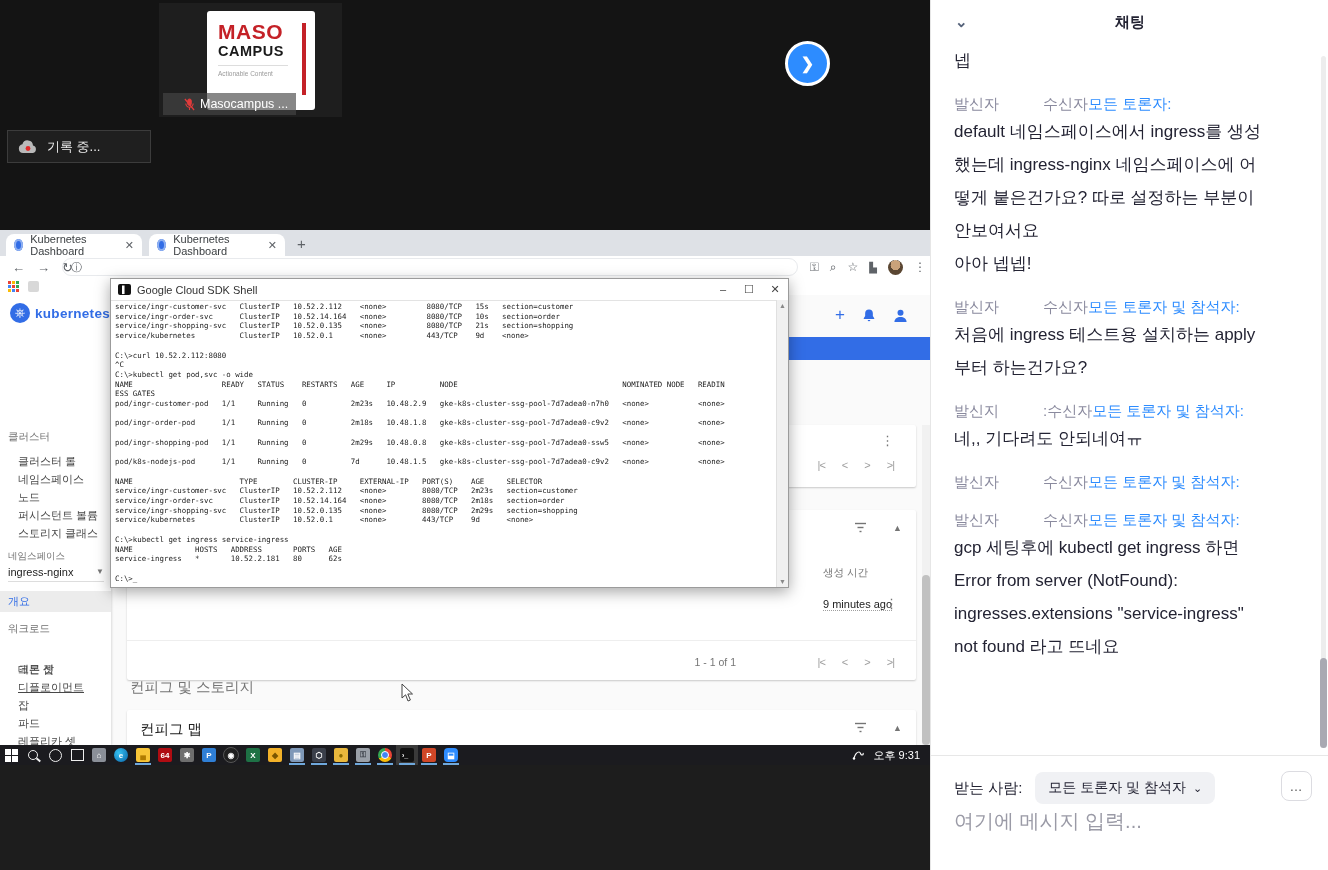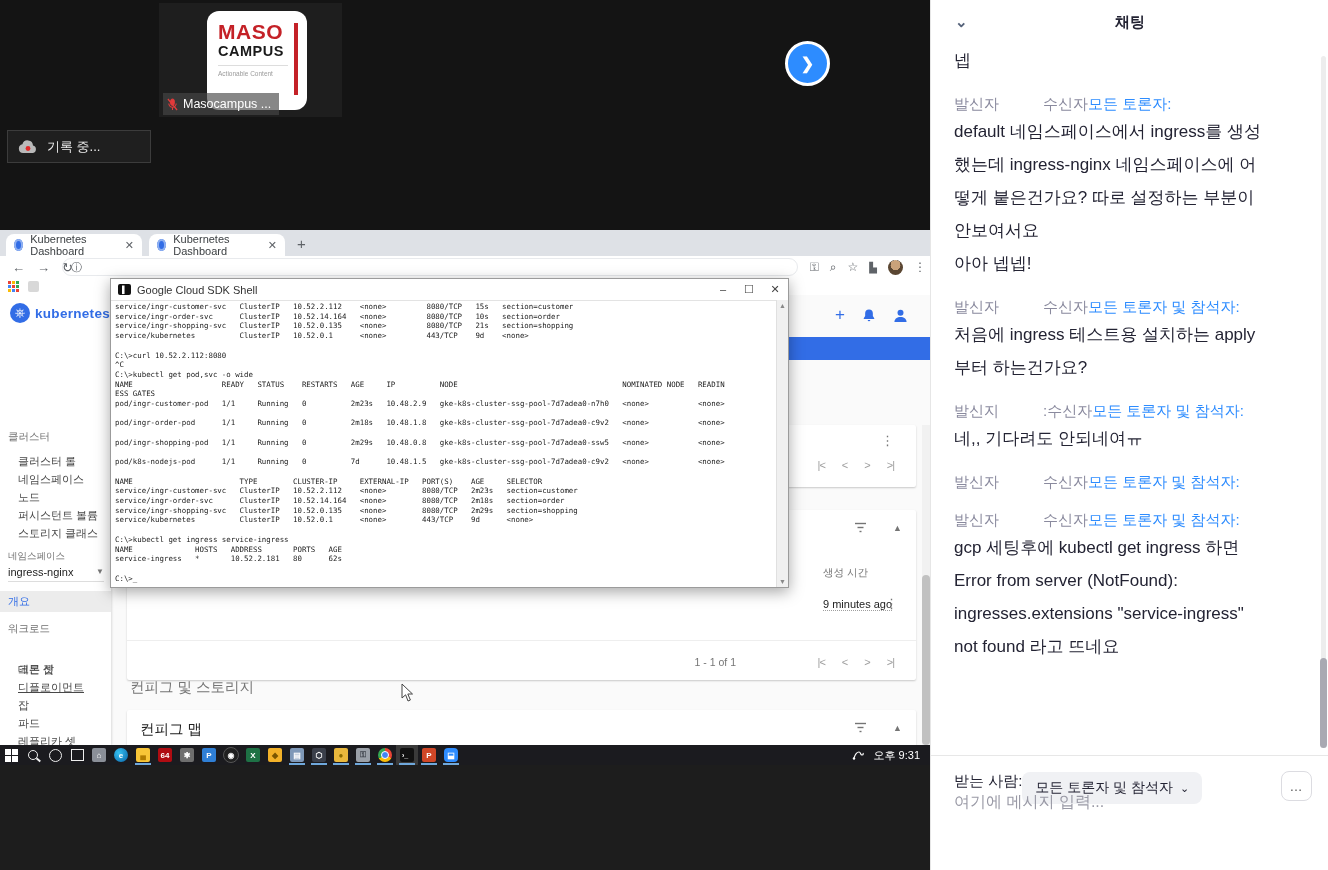--- a/index.html
+++ b/index.html
@@ -5,27 +5,27 @@
   html,body{margin:0;padding:0;background:#000;}
   .stage{position:relative;width:1328px;height:870px;background:#141414;overflow:hidden;
          font-family:"Liberation Sans",sans-serif;}
   .abs{position:absolute;}
 
   
   .bottom-fill{left:0;top:765px;width:930px;height:105px;background:#1d1d1d;}
   .tile{background:#1e1e1e;overflow:hidden;}
   .tile1{left:159px;top:3px;width:183px;height:114px;}
   .tile2{left:568px;top:3px;width:202px;height:115px;display:flex;align-items:center;justify-content:center;}
-  .logo-card{left:48px;top:8px;width:100px;height:99px;background:#fff;border-radius:12px;padding:10px 0 0 11px;box-sizing:border-box;}
+  .logo-card{left:48px;top:8px;width:108px;height:99px;background:#fff;border-radius:3px;padding:10px 0 0 11px;box-sizing:border-box;}
   .logo-bar{position:absolute;right:9px;top:12px;width:4px;height:72px;background:#c42127;}
   .logo-l1{color:#c42127;font-weight:bold;font-size:21px;letter-spacing:.5px;line-height:22px;}
   .logo-l2{color:#1a1a1a;font-weight:bold;font-size:14.5px;letter-spacing:.5px;line-height:17px;}
   .logo-l3{color:#9a9a9a;font-size:6.5px;margin-top:5px;border-top:1px solid #ddd;padding-top:4px;width:70px;}
   .name-tag{position:absolute;left:4px;bottom:2px;height:22px;background:rgba(70,70,70,.65);
-            display:flex;align-items:center;gap:5px;padding:0 8px 0 4px;color:#fff;font-size:12.5px;}
+            display:flex;align-items:center;gap:5px;padding:0 8px 0 21px;color:#fff;font-size:12.5px;}
   .mic-box{position:absolute;left:0;bottom:0;width:24px;height:24px;background:rgba(22,22,22,.8);
            display:flex;align-items:center;justify-content:center;}
   .tile2-name{color:#fff;font-weight:bold;font-size:24px;letter-spacing:1px;}
   .next-btn{left:785px;top:41px;width:39px;height:39px;border-radius:50%;background:#2d8cff;border:3px solid #fff;
             color:#fff;font-size:16px;font-weight:bold;display:flex;align-items:center;justify-content:center;cursor:pointer;}
   .rec-badge{left:7px;top:130px;width:144px;height:33px;background:#1f1f1f;border:1px solid #3c3c3c;
              display:flex;align-items:center;gap:9px;padding-left:10px;box-sizing:border-box;color:#ededed;font-size:13px;}
 
   
   .browser{left:0;top:230px;width:930px;height:515px;background:#fff;}
@@ -119,28 +119,28 @@
   .chat-body{position:absolute;left:23px;top:44px;width:308px;height:706px;overflow:hidden;}
   .msg{font-size:17px;line-height:33px;color:#232333;}
   .mh{display:flex;align-items:baseline;font-size:15px;margin-top:16px;line-height:22px;white-space:nowrap;}
   .mh .from{color:#8a8a9e;}
   .mh .sp{width:44px;}
   .mh .tol{color:#8a8a9e;}
   .mh .to{color:#2d8cff;}
   .chat-track{left:1321px;top:56px;width:5px;height:692px;background:#ededed;border-radius:3px;}
   .chat-thumb{left:1320px;top:658px;width:7px;height:90px;background:#a9a9b2;border-radius:4px;}
   .chat-foot{position:absolute;left:0;top:755px;width:398px;height:115px;border-top:1px solid #e7e7e7;}
-  .foot-row{position:absolute;left:23px;top:16px;display:flex;}
+  .foot-row{position:absolute;left:23px;top:16px;display:flex;align-items:center;gap:13px;}
   .foot-label{font-size:15px;color:#232333;}
   .pill{background:#f0f1f4;border:none;border-radius:8px;padding:7px 13px;font-size:14px;color:#232333;
         display:flex;align-items:center;gap:7px;cursor:pointer;font-family:inherit;}
   .pill .pc{font-size:11px;color:#232333;}
   .more-btn{position:absolute;right:17px;top:15px;width:31px;height:30px;border:1px solid #dcdce1;border-radius:8px;
             background:#fff;color:#555;font-size:13px;letter-spacing:1px;cursor:pointer;}
-  .placeholder{position:absolute;left:23px;top:36px;font-size:16px;color:#9a9aa6;}
+  .placeholder{position:absolute;left:23px;top:52px;font-size:20px;color:#9a9aa6;}
 
   .cursor{left:401px;top:683px;}
 </style>
 </head>
 <body>
 
 <div class="stage">
   <div class="abs bottom-fill"></div>
 
   <div class="abs tile tile1">

